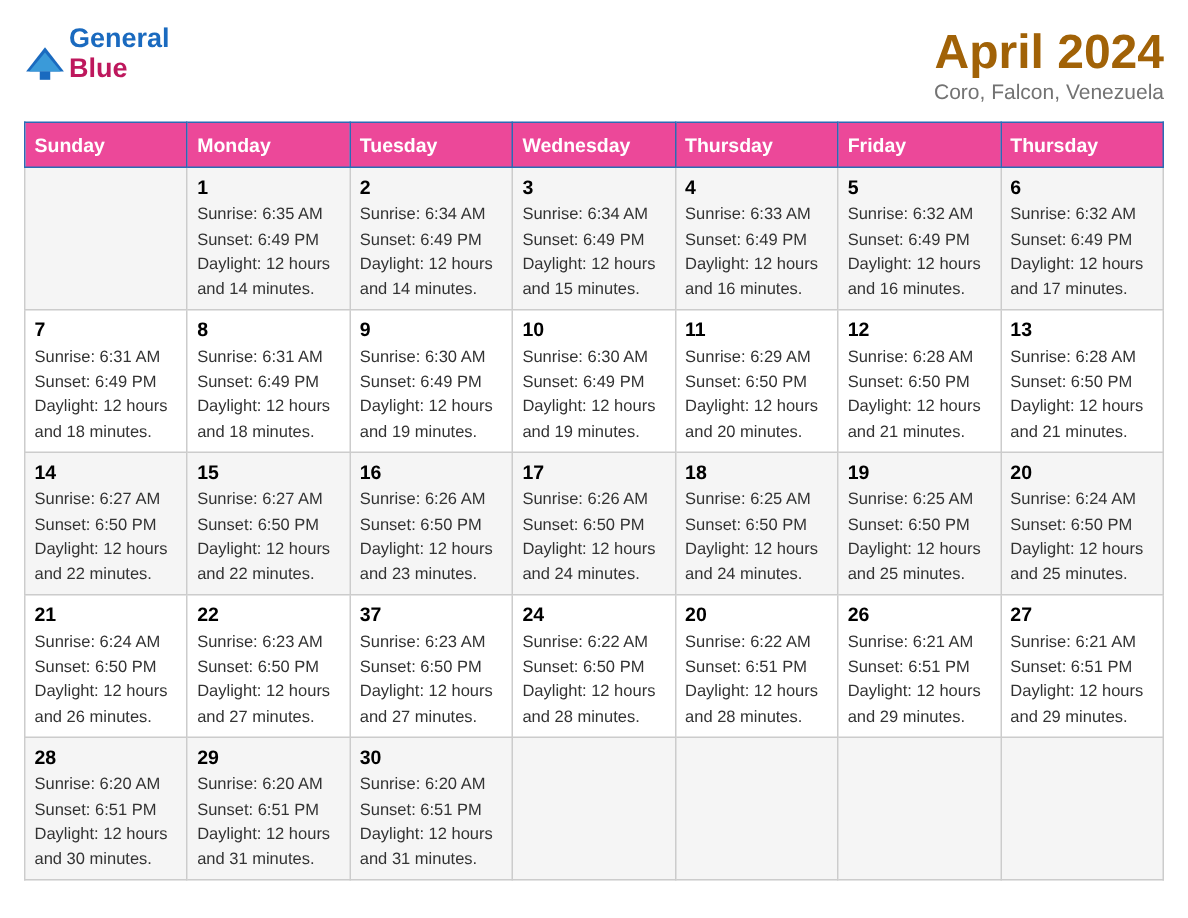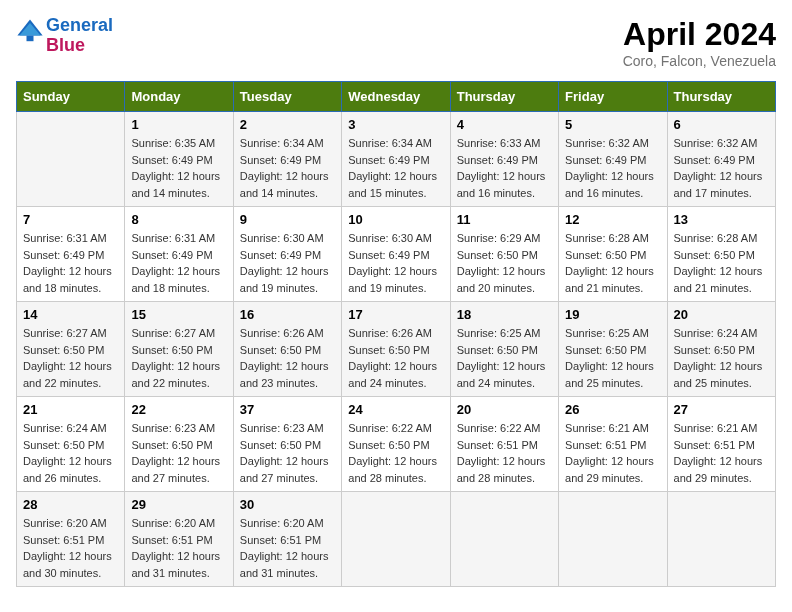--- a/index.html
+++ b/index.html
@@ -11,21 +11,21 @@
       padding: 16px;
     }
     .header-area {
       display: flex;
       justify-content: space-between;
       align-items: flex-start;
       margin-bottom: 12px;
     }
     .logo {
       display: flex;
-      align-items: flex-start;
+      align-items: flex-end;
     }
     .logo-text {
       font-size: 18px;
       font-weight: bold;
       color: #222;
       line-height: 1.1;
     }
     .logo-text span {
       color: #1a6abf;
     }
@@ -33,33 +33,33 @@
       width: 28px;
       height: 28px;
       margin-right: 2px;
     }
     .title-area {
       text-align: right;
     }
     .main-title {
       font-size: 32px;
       font-weight: bold;
-      color: #000000;
+      color: #a16207;
     }
     .subtitle {
       font-size: 14px;
       color: #737373;
     }
     table {
       width: 100%;
       border-collapse: collapse;
       font-size: 11px;
     }
     thead tr th {
-      background-color: #4d7c0f;
+      background-color: #ec4899;
       color: #fff;
       padding: 7px 6px;
       text-align: left;
       font-size: 13px;
       font-weight: bold;
       border: 1px solid #2a6bb5;
     }
     tbody tr td {
       border: 1px solid #ccc;
       padding: 5px 6px;

